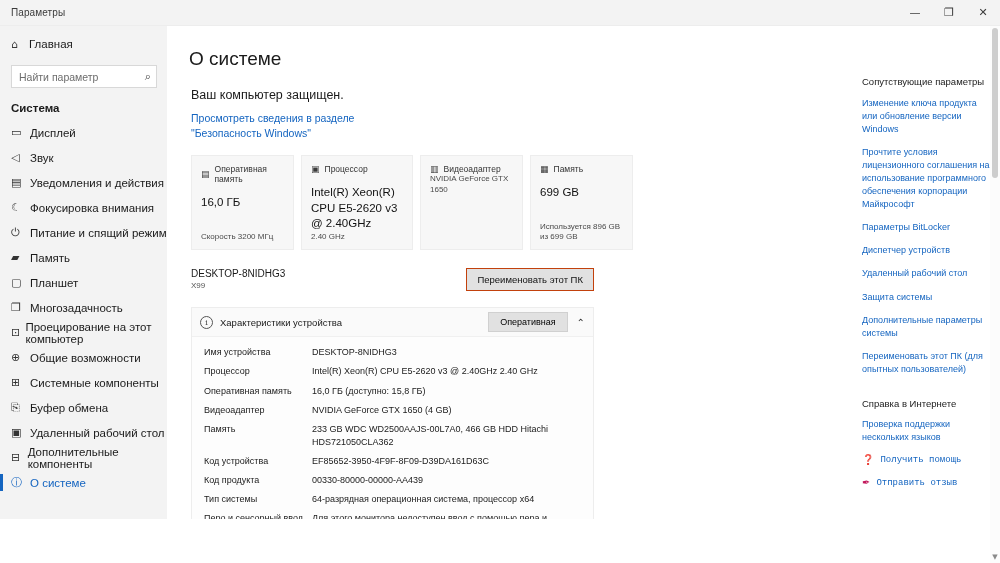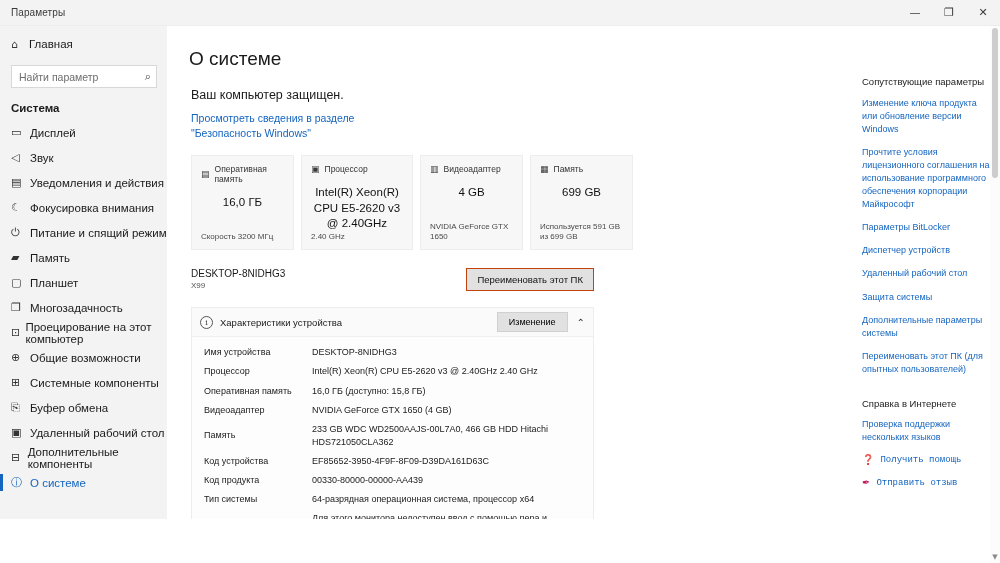--- a/index.html
+++ b/index.html
@@ -176,21 +176,20 @@
     font-size: 8.5px;
     color: #333;
   }
   .tile-head .ic { font-size: 9px; font-family: "DejaVu Sans", sans-serif; color: #3a3a3a; }
   .tile-value {
     margin-top: 11px;
     font-size: 11.5px;
     color: #111;
     line-height: 1.35;
     flex: 1 1 auto;
-    text-align: center;
   }
   .tile-sub {
     font-size: 8px;
     color: #4a4a4a;
     line-height: 1.3;
   }
 
   
   .pcname-row {
     margin: 18px 0 0 2px;
@@ -254,21 +253,20 @@
   .chev {
     font-size: 10px; color: #333;
     font-family: "DejaVu Sans", sans-serif;
   }
   .spec-table { padding: 6px 0 7px 0; }
   .spec-row {
     display: flex;
     font-size: 9px;
     line-height: 1.45;
     padding: 3px 10px 3px 12px;
-    align-items: center;
   }
   .spec-key { width: 108px; flex: 0 0 108px; color: #1a1a1a; }
   .spec-val { flex: 1 1 auto; color: #1a1a1a; }
 
   
   .faq {
     margin: 14px 0 0 2px;
     width: 403px;
     border: 1px solid #ededed;
     border-bottom: none;
@@ -459,47 +457,46 @@
             </div>
             <div class="tile-value">Intel(R) Xeon(R) CPU E5-2620 v3 @ 2.40GHz</div>
             <div class="tile-sub">2.40 GHz</div>
           </div>
 
           <div class="tile t3">
             <div class="tile-head">
               <span class="ic">▥</span>
               <span>Видеоадаптер</span>
             </div>
-            <div class="tile-value">4 GB</div>
             <div class="tile-sub">NVIDIA GeForce GTX 1650</div>
           </div>
 
           <div class="tile t4">
             <div class="tile-head">
               <span class="ic">▦</span>
               <span>Память</span>
             </div>
             <div class="tile-value">699 GB</div>
-            <div class="tile-sub">Используется 591 GB из 699 GB</div>
+            <div class="tile-sub">Используется 896 GB из 699 GB</div>
           </div>
         </div>
 
         <div class="pcname-row">
           <div class="pcname-block">
             <div class="pcname">DESKTOP-8NIDHG3</div>
             <div class="pcsub">X99</div>
           </div>
           <button class="btn">Переименовать этот ПК</button>
         </div>
 
         <div class="card">
           <div class="card-head">
             <span class="info-ic">i</span>
             <span class="card-title">Характеристики устройства</span>
-            <button class="copybtn">Изменение</button>
+            <button class="copybtn">Оперативная</button>
             <span class="chev">⌃</span>
           </div>
           <div class="spec-table">
             <div class="spec-row">
               <div class="spec-key">Имя устройства</div>
               <div class="spec-val">DESKTOP-8NIDHG3</div>
             </div>
             <div class="spec-row">
               <div class="spec-key">Процессор</div>
               <div class="spec-val">Intel(R) Xeon(R) CPU E5-2620 v3 @ 2.40GHz   2.40 GHz</div>

